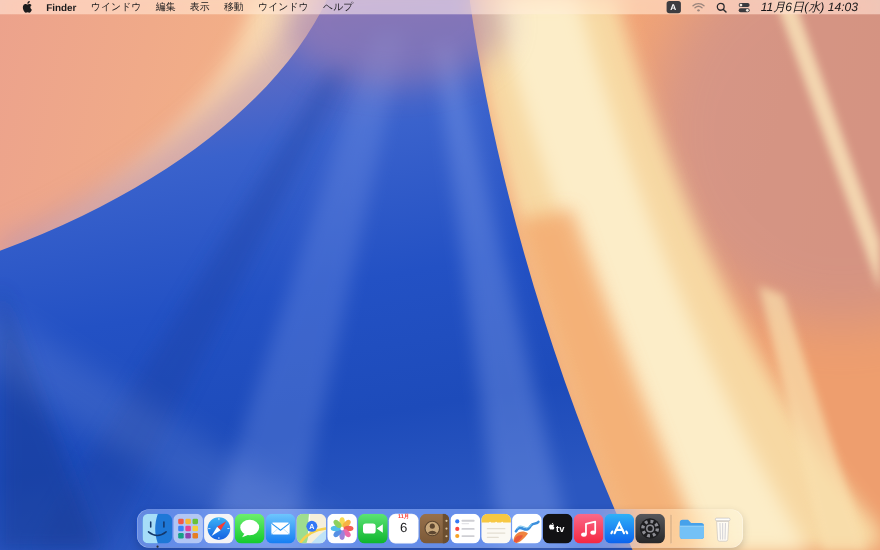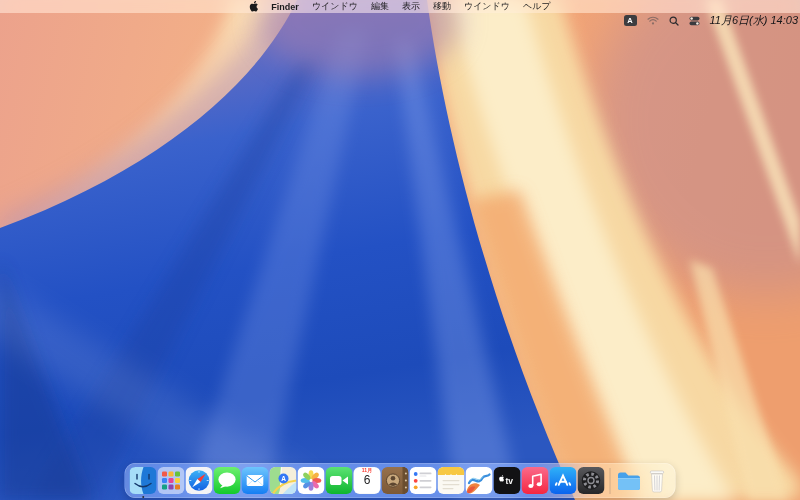--- a/index.html
+++ b/index.html
@@ -4,24 +4,24 @@
 <style>
   html,body{margin:0;padding:0;}
   body{font-family:"Liberation Sans","DejaVu Sans",sans-serif;}
   .screen{position:relative;width:800px;height:500px;overflow:hidden;background:#f3ae85;}
   .wallpaper{position:absolute;inset:0;width:100%;height:100%;}
 
   
   .menubar{
     position:absolute;top:0;left:0;right:0;height:13px;
     display:flex;align-items:center;
-    padding:0 2px;box-sizing:border-box;
+    padding:0 20px;box-sizing:border-box;
     background:rgba(255,241,229,0.55);
     backdrop-filter:blur(10px) saturate(160%);
-    font-size:9px;color:#1b1b1d;z-index:10;flex-direction:column;
+    font-size:9px;color:#1b1b1d;z-index:10;
   }
   .menubar .left{display:flex;align-items:center;gap:13px;}
   .menubar .apple{display:flex;align-items:center;}
   .menubar .appname{font-weight:bold;}
   .menubar .mitem{white-space:nowrap;cursor:default;}
   .menubar .right{margin-left:auto;display:flex;align-items:center;gap:10px;}
   .menubar .status-ic{display:flex;align-items:center;}
   .inputsrc{display:flex;align-items:center;justify-content:center;
     width:13px;height:10.5px;background:#3d3d40;border-radius:2.5px;
     color:#fff;font-size:7.5px;font-weight:bold;line-height:1;}

